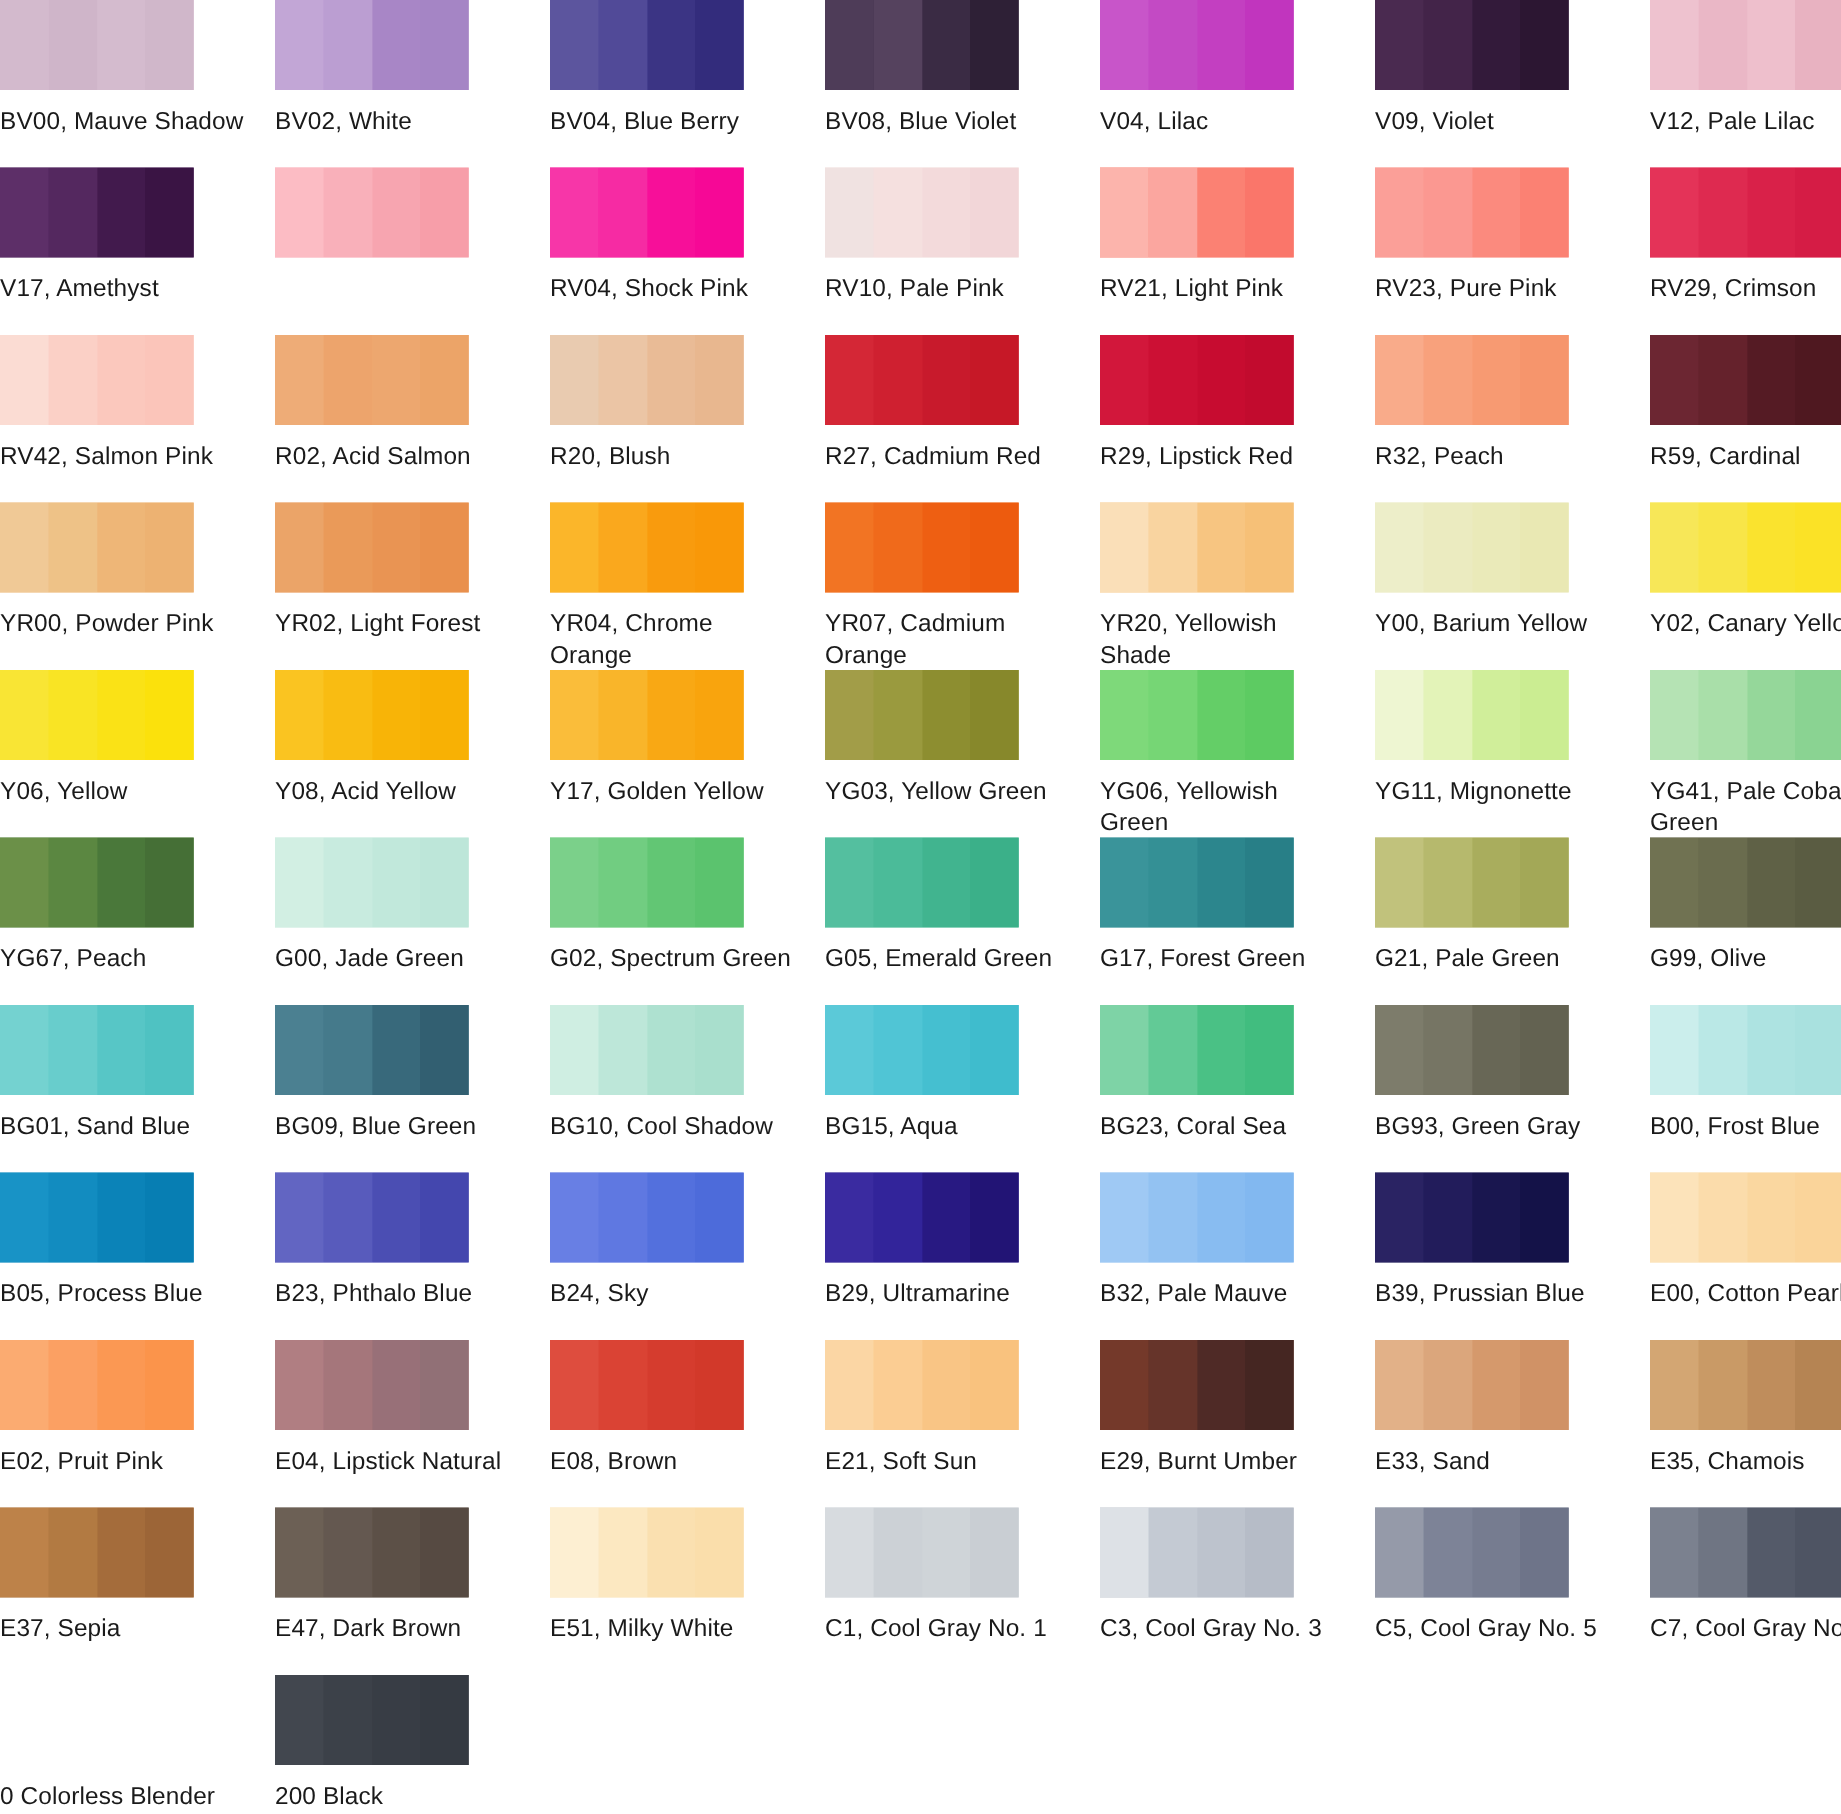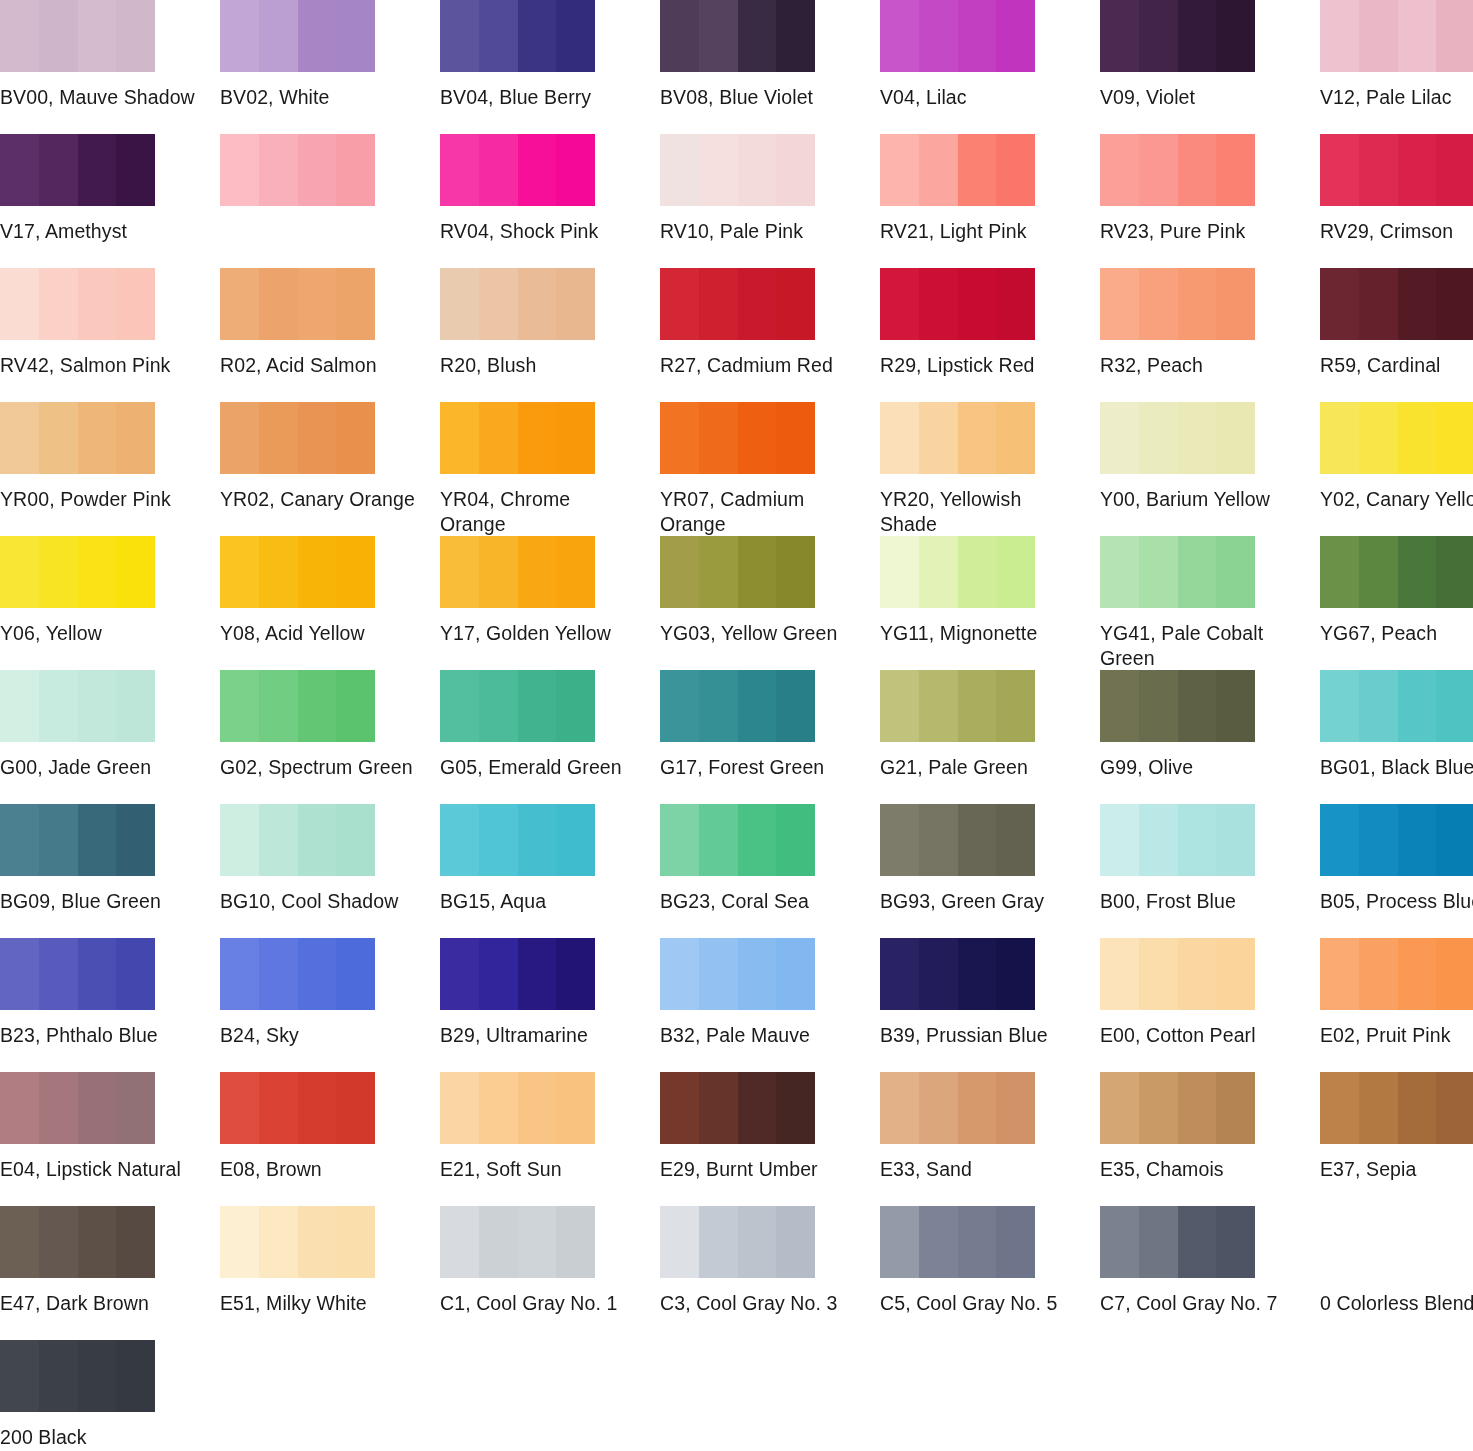--- a/index.html
+++ b/index.html
@@ -262,21 +262,21 @@
       </div>
       <span class="swatch-label">YR00, Powder Pink</span>
     </div>
     <div class="swatch-cell">
       <div class="swatch-chip" style="background: rgb(235, 155, 91);">
         <span class="band" style="left: 0%; width: 25%; background: rgb(235, 164, 104);"></span>
         <span class="band" style="left: 25%; width: 25%; background: rgb(234, 154, 89);"></span>
         <span class="band" style="left: 50%; width: 25%; background: rgb(233, 148, 83);"></span>
         <span class="band" style="left: 75%; width: 25%; background: rgb(233, 144, 77);"></span>
       </div>
-      <span class="swatch-label">YR02, Canary Orange</span>
+      <span class="swatch-label">YR02, Light Forest</span>
     </div>
     <div class="swatch-cell">
       <div class="swatch-chip" style="background: rgb(249, 162, 21);">
         <span class="band" style="left: 0%; width: 25%; background: rgb(251, 182, 42);"></span>
         <span class="band" style="left: 25%; width: 25%; background: rgb(250, 168, 29);"></span>
         <span class="band" style="left: 50%; width: 25%; background: rgb(249, 155, 13);"></span>
         <span class="band" style="left: 75%; width: 25%; background: rgb(249, 152, 8);"></span>
       </div>
       <span class="swatch-label">YR04, Chrome Orange</span>
     </div>
@@ -346,20 +346,29 @@
     <div class="swatch-cell">
       <div class="swatch-chip" style="background: rgb(151, 151, 58);">
         <span class="band" style="left: 0%; width: 25%; background: rgb(162, 157, 72);"></span>
         <span class="band" style="left: 25%; width: 25%; background: rgb(154, 154, 62);"></span>
         <span class="band" style="left: 50%; width: 25%; background: rgb(141, 142, 48);"></span>
         <span class="band" style="left: 75%; width: 25%; background: rgb(135, 136, 43);"></span>
       </div>
       <span class="swatch-label">YG03, Yellow Green</span>
     </div>
     <div class="swatch-cell">
+      <div class="swatch-chip" style="background: rgb(113, 212, 113);">
+        <span class="band" style="left: 0%; width: 25%; background: rgb(126, 217, 122);"></span>
+        <span class="band" style="left: 25%; width: 25%; background: rgb(118, 214, 117);"></span>
+        <span class="band" style="left: 50%; width: 25%; background: rgb(100, 206, 103);"></span>
+        <span class="band" style="left: 75%; width: 25%; background: rgb(93, 203, 98);"></span>
+      </div>
+      <span class="swatch-label">YG06, Yellowish Green</span>
+    </div>
+    <div class="swatch-cell">
       <div class="swatch-chip" style="background: rgb(218, 240, 166);">
         <span class="band" style="left: 0%; width: 25%; background: rgb(238, 246, 210);"></span>
         <span class="band" style="left: 25%; width: 25%; background: rgb(227, 243, 184);"></span>
         <span class="band" style="left: 50%; width: 25%; background: rgb(208, 238, 154);"></span>
         <span class="band" style="left: 75%; width: 25%; background: rgb(203, 237, 146);"></span>
       </div>
       <span class="swatch-label">YG11, Mignonette</span>
     </div>
     <div class="swatch-cell">
       <div class="swatch-chip" style="background: rgb(163, 220, 165);">
@@ -433,21 +442,21 @@
       </div>
       <span class="swatch-label">G99, Olive</span>
     </div>
     <div class="swatch-cell">
       <div class="swatch-chip" style="background: rgb(95, 201, 201);">
         <span class="band" style="left: 0%; width: 25%; background: rgb(116, 210, 208);"></span>
         <span class="band" style="left: 25%; width: 25%; background: rgb(104, 205, 204);"></span>
         <span class="band" style="left: 50%; width: 25%; background: rgb(87, 198, 198);"></span>
         <span class="band" style="left: 75%; width: 25%; background: rgb(79, 194, 194);"></span>
       </div>
-      <span class="swatch-label">BG01, Black Blue</span>
+      <span class="swatch-label">BG01, Sand Blue</span>
     </div>
     <div class="swatch-cell">
       <div class="swatch-chip" style="background: rgb(61, 115, 134);">
         <span class="band" style="left: 0%; width: 25%; background: rgb(75, 128, 145);"></span>
         <span class="band" style="left: 25%; width: 25%; background: rgb(69, 122, 139);"></span>
         <span class="band" style="left: 50%; width: 25%; background: rgb(56, 105, 123);"></span>
         <span class="band" style="left: 75%; width: 25%; background: rgb(50, 95, 113);"></span>
       </div>
       <span class="swatch-label">BG09, Blue Green</span>
     </div>

